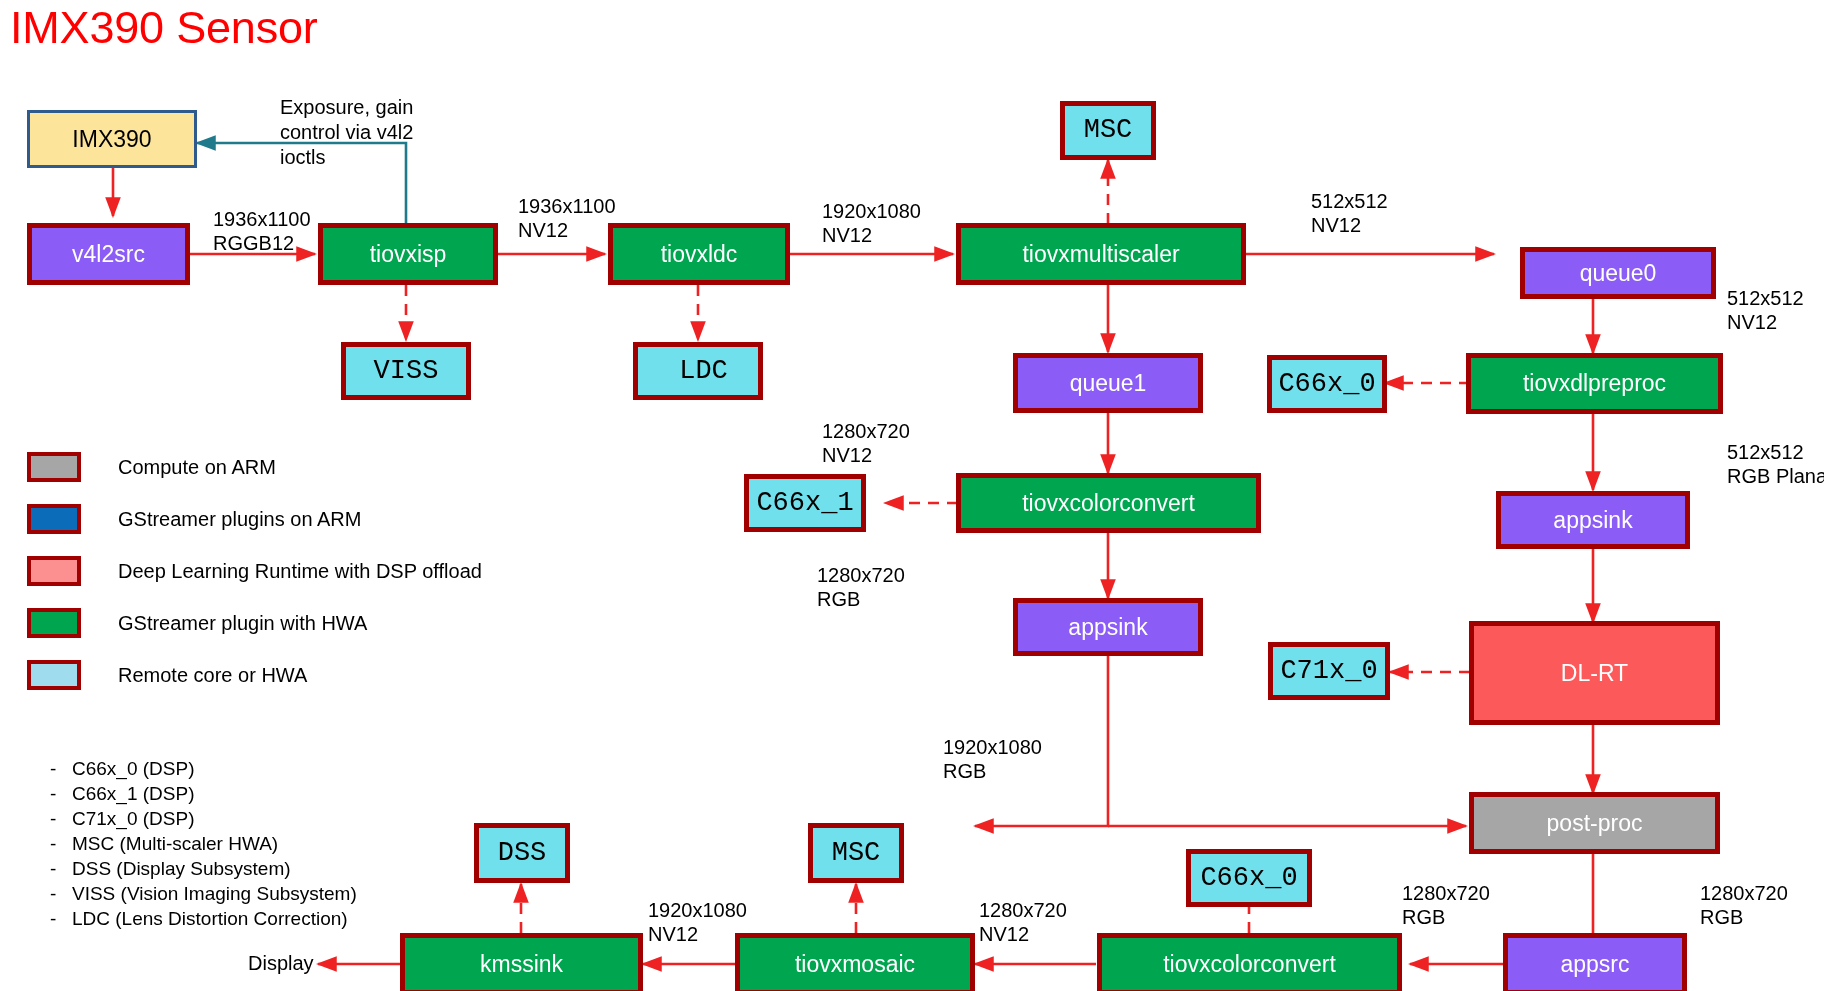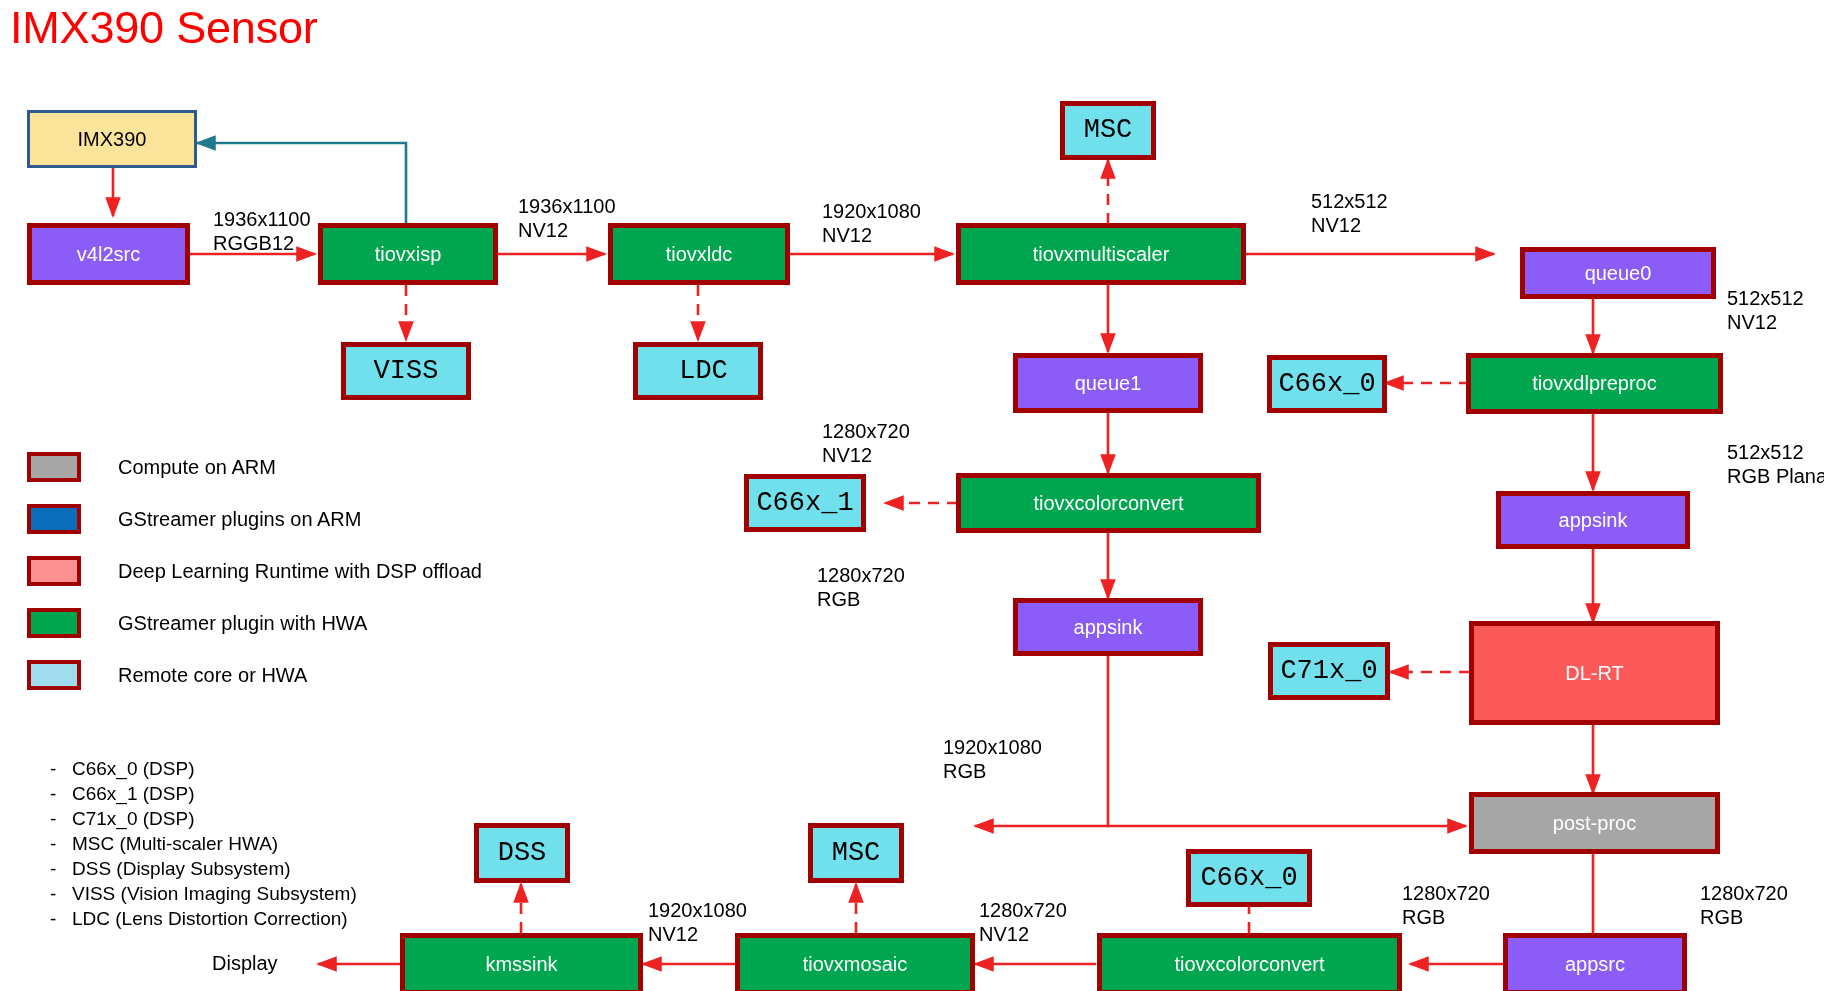--- a/index.html
+++ b/index.html
@@ -44,36 +44,37 @@
     background: #fce49b;
     border: 3px solid #2e5a8e;
     color: #000000;
   }
   .node.arm      { background: #8b5cf6; color: #ffffff; }
   .node.compute  { background: #a6a6a6; color: #ffffff; }
   .node.dlrt     { background: #fc5a5a; color: #ffffff; }
   .node.hwaplug  { background: #00a550; color: #ffffff; }
   .node.remote   { background: #6fe0ec; color: #000000; font-family: Liberation Mono, monospace; }
 
-  .f34 { font-size: 20px; text-align: center; }
+  .f34 { font-size: 23px; text-align: center; }
   .f30 { font-size: 27px; }
 
   
   .clabel {
     position: absolute;
     font-size: 20px;
     color: #000000;
     line-height: 1.22;
     white-space: pre;
   }
   .plain {
     position: absolute;
     font-size: 20px;
     color: #000000;
     white-space: pre;
+    margin-left: 36px;
   }
   .note {
     position: absolute;
     font-size: 20px;
     color: #000000;
     line-height: 1.25;
     white-space: pre-line;
   }
 
   
@@ -327,20 +328,23 @@
 
   <div class="clabel" style="left:979px; top:898px;">1280x720
 NV12</div>
 
   <div class="clabel" style="left:1402px; top:881px;">1280x720
 RGB</div>
 
   <div class="clabel" style="left:1700px; top:881px;">1280x720
 RGB</div>
 
+  <div class="note" style="left:280px; top:95px; width:190px;">Exposure, gain
+control via v4l2
+ioctls</div>
 
   <div class="plain" style="left:212px; top:952px;">Display</div>
 
   <div class="legend">
     <div class="legend-row">
       <span class="legend-sw" style="background:#a6a6a6;"></span>
       <span class="legend-txt">Compute on ARM</span>
     </div>
     <div class="legend-row">
       <span class="legend-sw" style="background:#0b6cba;"></span>

